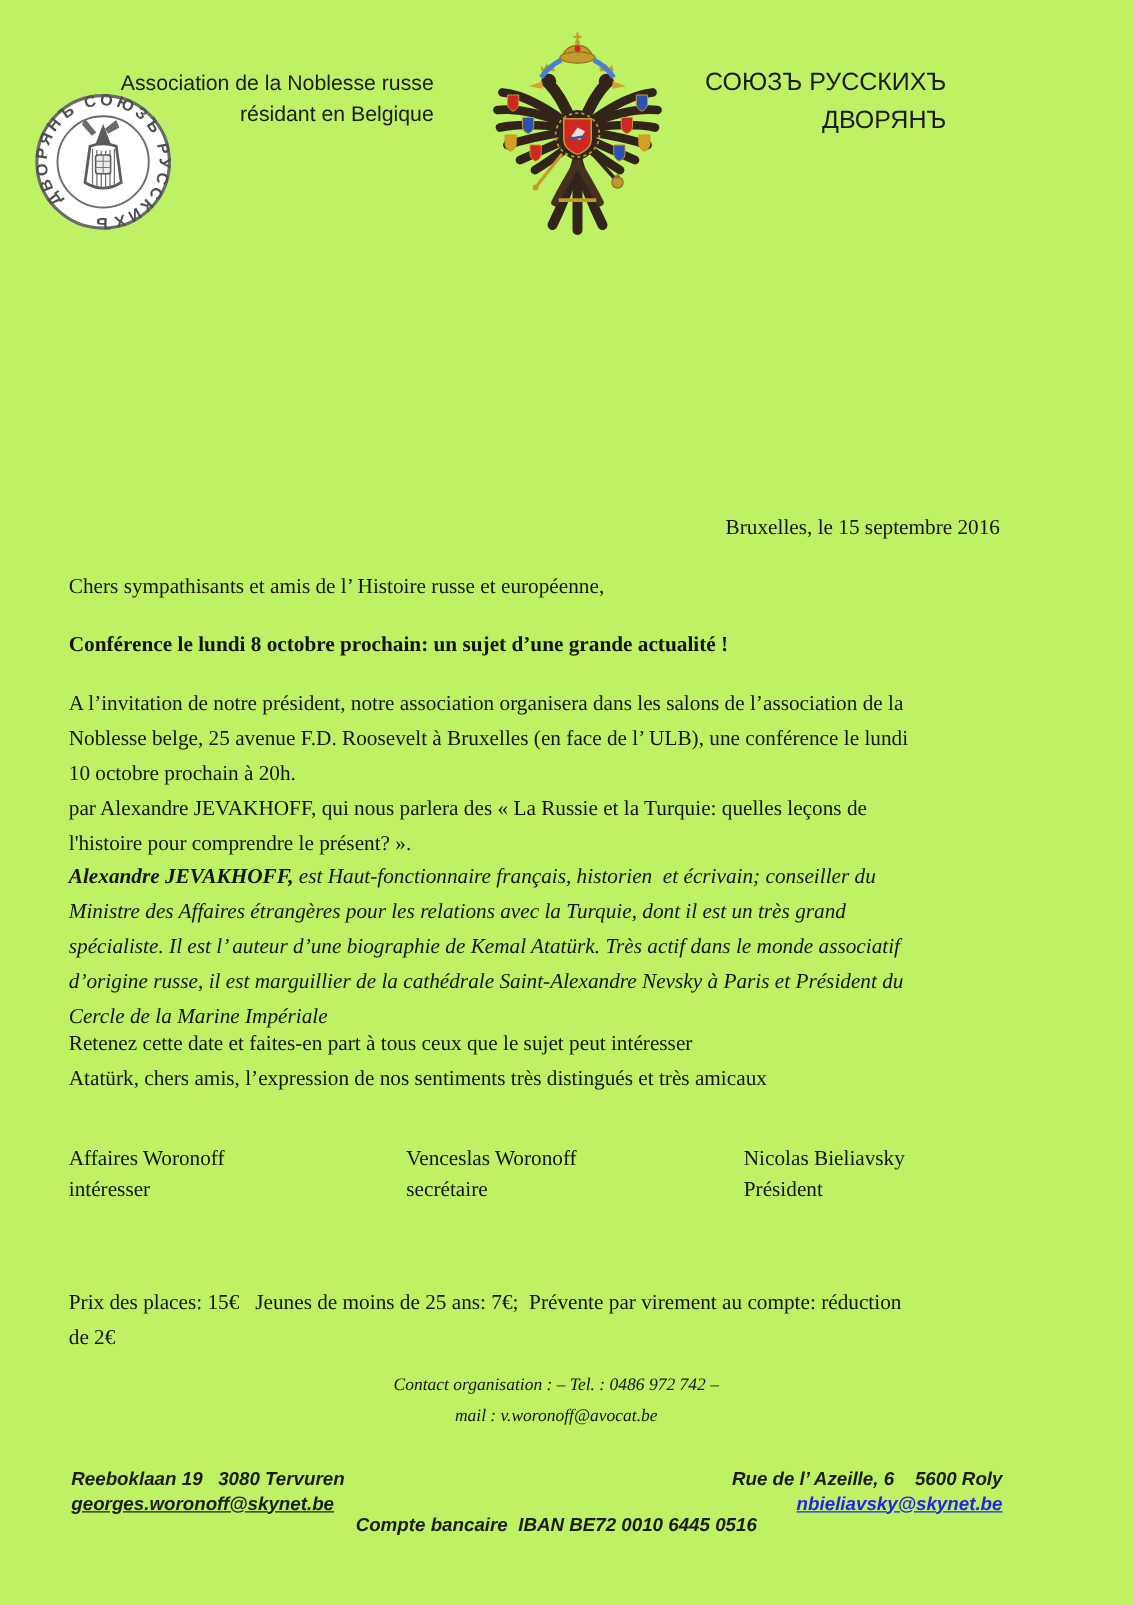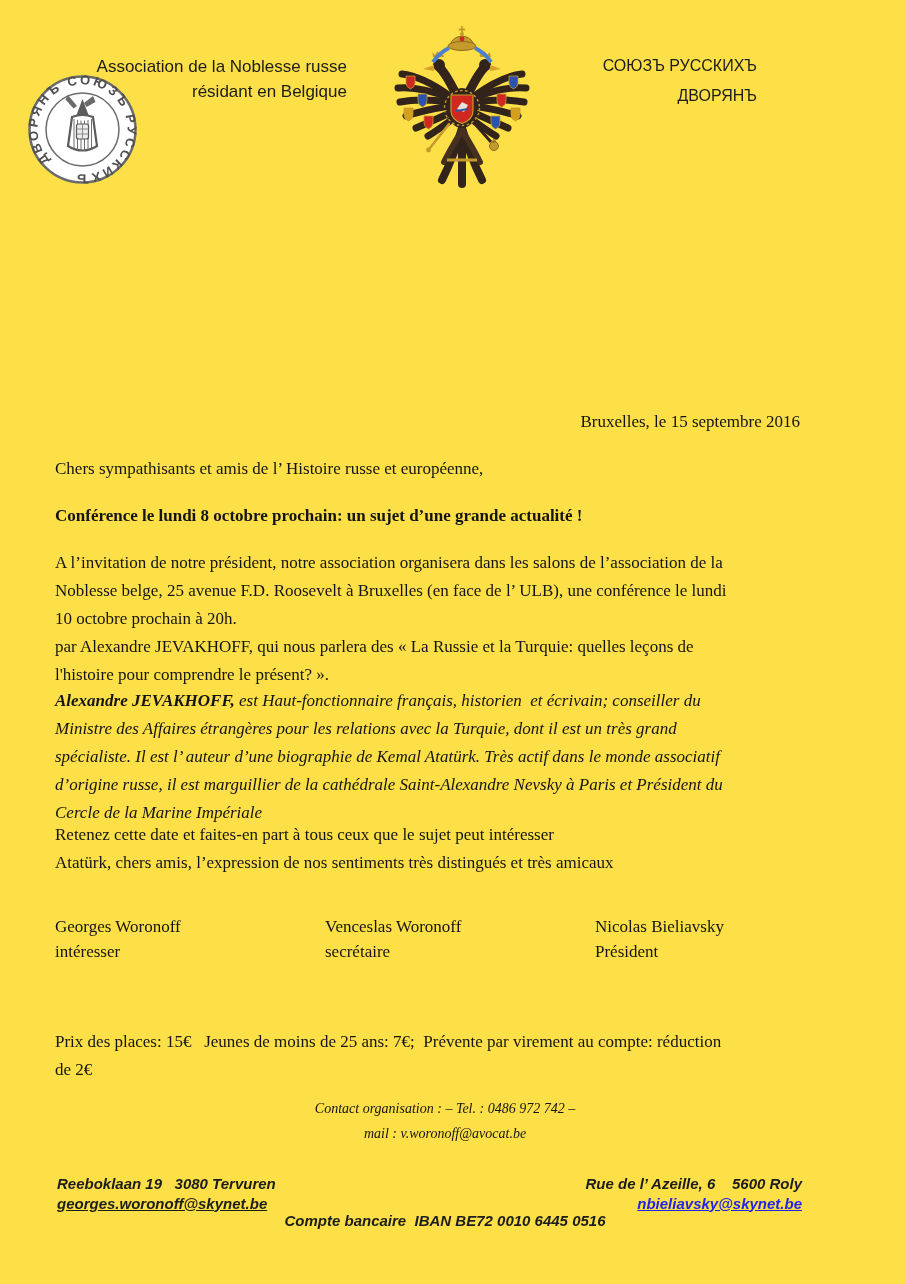--- a/index.html
+++ b/index.html
@@ -1,36 +1,36 @@
 <!DOCTYPE html>
 <html><head>
 <meta charset="utf-8">
 <style>
   html,body{margin:0;padding:0;background:#ffffff;}
   .page{
     position:relative;
     width:906px;height:1284px;
-    background:#fde047;
+    background:#bef264;
     overflow:hidden;
     font-family:"Liberation Serif", serif;
     color:#141414;
   }
   .abs{position:absolute;}
   
   .org-fr{
     left:55px;top:54px;width:292px;
     text-align:right;
     font-family:"Liberation Sans", sans-serif;
     font-size:17px;line-height:25px;color:#1c1c1c;
   }
   .org-ru{
     left:545px;top:51px;width:212px;
     text-align:right;
     font-family:"Liberation Sans", sans-serif;
-    font-size:16px;line-height:30px;color:#1c1c1c;
+    font-size:20px;line-height:30px;color:#1c1c1c;
   }
   .seal{left:25px;top:72px;width:115px;height:115px;}
   .eagle{left:392px;top:24px;width:140px;height:175px;}
   
   .serif{font-size:17px;line-height:28px;}
   .pre{white-space:pre-line;}
   .date-line{top:408px;right:106px;font-size:17px;}
   .salutation{left:55px;top:455px;width:800px;}
   .subject{left:55px;top:502px;width:800px;font-weight:bold;}
   .para1{left:55px;top:549px;width:800px;}
@@ -186,21 +186,21 @@
   <div class="abs serif pre bio"><span class="lead">Alexandre JEVAKHOFF,</span><span> est Haut-fonctionnaire français, historien&nbsp; et écrivain; conseiller du
 Ministre des Affaires étrangères pour les relations avec la Turquie, dont il est un très grand
 spécialiste. Il est l’ auteur d’une biographie de Kemal Atatürk. Très actif dans le monde associatif
 d’origine russe, il est marguillier de la cathédrale Saint-Alexandre Nevsky à Paris et Président du
 Cercle de la Marine Impériale</span></div>
 
   <div class="abs serif pre closing">Retenez cette date et faites-en part à tous ceux que le sujet peut intéresser
 Atatürk, chers amis, l’expression de nos sentiments très distingués et très amicaux</div>
 
   <div class="abs sig sig-1">
-    <div>Georges Woronoff</div>
+    <div>Affaires Woronoff</div>
     <div>intéresser</div>
   </div>
   <div class="abs sig sig-2">
     <div>Venceslas Woronoff</div>
     <div>secrétaire</div>
   </div>
   <div class="abs sig sig-3">
     <div>Nicolas Bieliavsky</div>
     <div>Président</div>
   </div>

